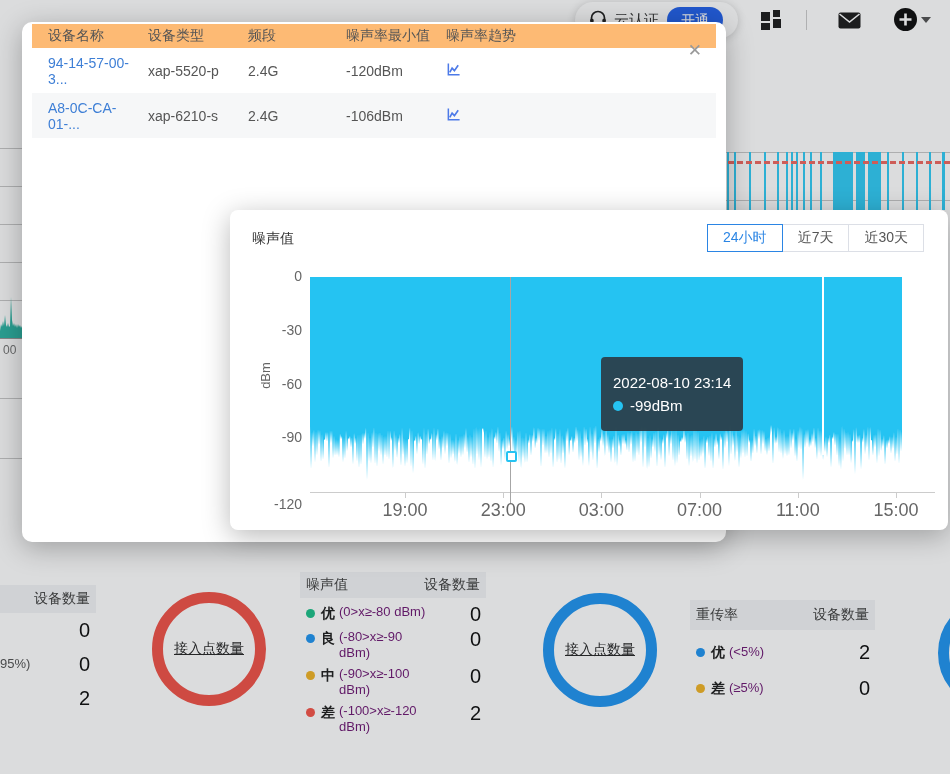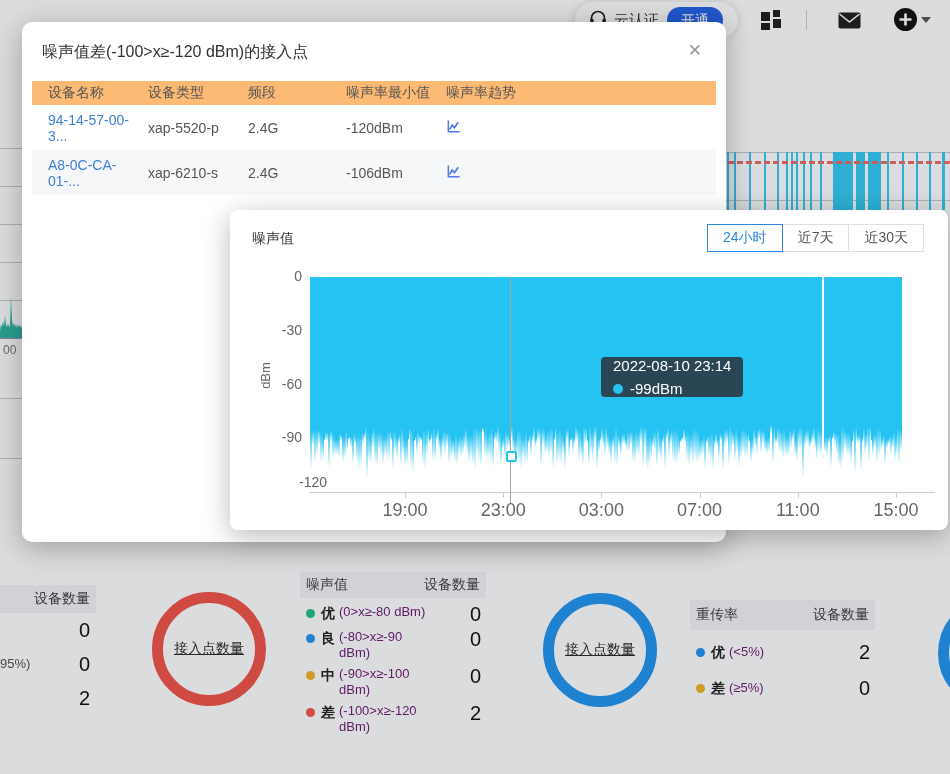--- a/index.html
+++ b/index.html
@@ -89,21 +89,21 @@
               transform:rotate(-90deg);transform-origin:center;}
   .plot{position:absolute;left:80px;top:67px;width:625px;height:215px;}
   .axisline{position:absolute;left:80px;top:282px;width:625px;height:1px;background:#ccc;}
   .xtick{position:absolute;top:282px;width:1px;height:6px;background:#ccc;}
   .xlab{position:absolute;top:290px;width:60px;text-align:center;font-size:18px;color:#666;}
   .crosshair{position:absolute;left:280px;top:67px;width:1px;height:226px;background:#a6a6a6;z-index:2;}
   .gapline{position:absolute;left:592px;top:67px;width:2px;height:178px;background:#fff;z-index:2;}
   .marker{position:absolute;left:276px;top:241px;width:7px;height:7px;background:#fff;
           border:2px solid #25c3f2;border-radius:2px;z-index:3;}
   .tip{position:absolute;left:371px;top:147px;min-width:118px;background:rgba(42,60,70,0.92);
-       border-radius:4px;padding:0 12px;color:#fff;z-index:4;}
+       border-radius:4px;padding:17px 12px;color:#fff;z-index:4;}
   .tip-date{font-size:15px;margin-bottom:6px;white-space:nowrap;}
   .tip-val{display:flex;align-items:center;font-size:15px;}
   .tip-dot{width:10px;height:10px;border-radius:50%;background:#25c3f2;margin-right:7px;}
 </style>
 </head>
 <body>
 
 <div class="stage">
 
   <div class="bg-layer">
@@ -260,21 +260,20 @@
           </div>
         </div>
     </div>
 
     <div class="donut donut-partial"></div>
   </div>
 
   <div class="dim"></div>
 
   <div class="modal">
-    <div class="modal-title">噪声值差(-100&gt;x≥-120 dBm)的接入点</div>
     <span class="modal-close">✕</span>
     <div class="tbl">
       <div class="thead">
         <div class="c c1">设备名称</div>
         <div class="c c2">设备类型</div>
         <div class="c c3">频段</div>
         <div class="c c4">噪声率最小值</div>
         <div class="c c5">噪声率趋势</div>
       </div>
       <div id="table-body">
@@ -309,21 +308,21 @@
         <button class="tab">近7天</button>
         <button class="tab">近30天</button>
       </div>
 
     <div class="yaxis-name">dBm</div>
     <div id="ylabels">
         <div class="ylab" style="top: 58px;">0</div>
         <div class="ylab" style="top: 111.75px;">-30</div>
         <div class="ylab" style="top: 165.5px;">-60</div>
         <div class="ylab" style="top: 219.25px;">-90</div>
-        <div class="ylab" style="top: 264px; margin-left: 25px;">-120</div>
+        <div class="ylab" style="top: 286px;">-120</div>
       </div>
 
     <svg class="plot" id="plot" viewBox="0 0 625 215" preserveAspectRatio="none">
         <polygon points="0,0 592,0 592,154.5 591,174.7 590,152.0 589,187.1 588,150.9 587,178.0 586,159.2 585,184.9 584,154.9 583,172.1 582,159.4 581,176.7 580,159.1 579,167.1 578,162.3 577,171.5 576,162.7 575,188.1 574,158.0 573,170.0 572,161.5 571,174.3 570,152.3 569,179.4 568,151.2 567,186.7 566,157.0 565,170.5 564,157.4 563,178.7 562,162.9 561,163.5 560,149.7 559,184.3 558,149.4 557,171.3 556,157.4 555,177.5 554,151.7 553,165.7 552,160.6 551,192.6 550,157.6 549,166.0 548,158.2 547,166.1 546,150.1 545,197.2 544,151.9 543,164.9 542,162.9 541,186.2 540,156.6 539,178.5 538,154.8 537,178.8 536,154.8 535,172.2 534,151.3 533,184.9 532,148.3 531,192.8 530,161.5 529,189.4 528,156.3 527,179.0 526,156.3 525,168.7 524,155.1 523,162.2 522,159.6 521,190.7 520,157.6 519,166.3 518,160.5 517,180.3 516,159.0 515,175.2 514,162.9 513,183.2 512,153.4 511,179.5 510,153.1 509,176.4 508,150.3 507,182.7 506,160.6 505,171.2 504,150.3 503,165.5 502,156.1 501,169.2 500,161.7 499,170.9 498,152.0 497,167.3 496,152.4 495,171.1 494,156.5 493,203.0 492,150.7 491,173.3 490,149.6 489,171.6 488,152.9 487,184.9 486,161.1 485,179.7 484,151.6 483,164.1 482,155.3 481,171.7 480,151.3 479,178.6 478,158.4 477,179.8 476,158.8 475,177.4 474,152.6 473,182.1 472,154.9 471,177.0 470,151.2 469,175.8 468,149.7 467,166.5 466,159.3 465,166.9 464,149.9 463,187.4 462,155.7 461,147.9 460,158.9 459,174.7 458,160.1 457,178.2 456,161.3 455,174.4 454,153.7 453,167.6 452,152.7 451,178.0 450,151.9 449,162.4 448,152.4 447,177.0 446,158.3 445,169.3 444,151.6 443,177.1 442,162.8 441,185.2 440,162.5 439,166.0 438,156.3 437,180.1 436,153.5 435,181.1 434,152.0 433,177.0 432,153.0 431,181.5 430,159.5 429,190.9 428,158.0 427,175.7 426,152.0 425,184.6 424,157.4 423,169.0 422,153.1 421,178.3 420,147.4 419,189.2 418,153.7 417,165.8 416,151.8 415,171.6 414,154.6 413,193.2 412,158.9 411,163.6 410,156.2 409,182.7 408,162.8 407,168.4 406,156.1 405,170.5 404,160.9 403,192.4 402,154.7 401,185.1 400,158.1 399,179.2 398,159.5 397,166.6 396,161.8 395,192.4 394,158.2 393,177.2 392,161.5 391,180.2 390,162.5 389,184.1 388,153.7 387,187.0 386,152.0 385,183.3 384,151.2 383,185.5 382,157.1 381,180.0 380,158.2 379,189.5 378,154.8 377,183.2 376,157.3 375,166.1 374,151.4 373,163.4 372,160.1 371,165.2 370,163.0 369,179.1 368,157.1 367,186.8 366,151.6 365,189.4 364,152.8 363,184.2 362,152.6 361,167.5 360,156.7 359,179.5 358,151.4 357,162.1 356,155.2 355,191.6 354,156.9 353,167.0 352,161.4 351,183.4 350,159.8 349,178.6 348,150.0 347,190.8 346,153.9 345,175.3 344,155.3 343,170.7 342,161.2 341,181.9 340,157.4 339,190.7 338,160.1 337,192.7 336,149.7 335,170.9 334,149.7 333,191.3 332,149.0 331,166.0 330,150.8 329,179.0 328,155.9 327,176.5 326,154.3 325,185.3 324,157.0 323,185.9 322,153.7 321,168.1 320,155.2 319,175.9 318,154.5 317,173.7 316,162.6 315,167.9 314,156.8 313,167.5 312,156.9 311,179.0 310,162.2 309,170.0 308,157.3 307,189.5 306,149.0 305,186.7 304,158.3 303,171.8 302,161.2 301,185.8 300,161.8 299,176.5 298,157.0 297,170.3 296,149.6 295,179.4 294,156.6 293,169.2 292,150.8 291,164.7 290,159.8 289,175.2 288,161.3 287,192.6 286,148.0 285,167.0 284,150.0 283,184.0 282,155.7 281,176.3 280,149.1 279,189.3 278,161.4 277,166.2 276,151.2 275,168.9 274,149.2 273,188.9 272,160.4 271,180.4 270,153.5 269,183.9 268,152.4 267,164.6 266,149.3 265,166.2 264,160.6 263,175.9 262,158.9 261,164.3 260,162.2 259,178.5 258,150.6 257,164.9 256,153.6 255,192.0 254,161.4 253,177.0 252,157.7 251,187.6 250,151.6 249,183.6 248,156.1 247,186.5 246,151.0 245,163.6 244,160.7 243,191.6 242,150.2 241,177.2 240,152.6 239,181.2 238,153.5 237,176.6 236,158.2 235,176.8 234,151.4 233,169.0 232,151.6 231,190.8 230,151.4 229,164.0 228,150.4 227,166.5 226,160.3 225,171.8 224,150.0 223,165.1 222,157.5 221,178.9 220,157.0 219,166.7 218,162.2 217,186.1 216,154.7 215,186.5 214,160.5 213,181.6 212,159.7 211,191.7 210,152.9 209,186.7 208,153.7 207,178.4 206,162.0 205,185.9 204,159.3 203,174.5 202,149.6 201,162.4 200,161.7 199,169.4 198,157.1 197,172.6 196,153.2 195,183.5 194,160.2 193,172.3 192,162.8 191,188.8 190,155.1 189,175.2 188,149.5 187,166.7 186,154.8 185,162.5 184,159.2 183,191.0 182,150.4 181,185.6 180,154.6 179,181.0 178,159.3 177,182.5 176,152.8 175,180.9 174,156.1 173,150.9 172,152.5 171,191.1 170,150.5 169,183.7 168,151.6 167,178.1 166,149.5 165,192.8 164,151.1 163,188.6 162,159.1 161,180.6 160,157.6 159,186.1 158,159.4 157,176.1 156,150.7 155,171.3 154,156.7 153,178.6 152,158.3 151,180.7 150,158.8 149,176.9 148,162.2 147,188.5 146,155.9 145,185.6 144,162.7 143,177.9 142,162.2 141,181.4 140,156.6 139,187.3 138,155.2 137,169.5 136,155.0 135,177.4 134,153.6 133,171.6 132,158.8 131,183.9 130,161.1 129,172.8 128,151.2 127,163.7 126,157.0 125,184.4 124,150.0 123,183.9 122,155.8 121,163.0 120,161.3 119,167.3 118,151.3 117,178.0 116,156.3 115,192.6 114,150.3 113,188.0 112,161.5 111,163.1 110,158.7 109,167.2 108,155.1 107,177.4 106,158.7 105,164.6 104,162.7 103,196.3 102,152.7 101,190.3 100,150.5 99,162.1 98,162.6 97,186.7 96,162.0 95,190.1 94,161.0 93,178.2 92,150.4 91,189.5 90,156.8 89,166.3 88,160.6 87,181.3 86,157.7 85,174.1 84,153.0 83,191.8 82,160.0 81,164.1 80,153.4 79,183.2 78,153.1 77,180.9 76,158.7 75,179.1 74,158.8 73,188.1 72,157.0 71,178.6 70,155.1 69,174.5 68,155.7 67,190.5 66,155.0 65,187.6 64,150.1 63,171.1 62,154.8 61,186.8 60,160.1 59,184.7 58,154.7 57,203.0 56,150.5 55,162.1 54,155.7 53,167.6 52,155.7 51,188.5 50,157.2 49,191.6 48,157.5 47,184.8 46,160.4 45,167.0 44,156.1 43,187.7 42,160.3 41,170.6 40,159.0 39,162.4 38,160.7 37,174.3 36,153.4 35,181.9 34,160.5 33,185.4 32,159.1 31,162.2 30,156.7 29,180.4 28,162.4 27,178.4 26,161.9 25,179.0 24,158.6 23,181.6 22,153.5 21,166.3 20,153.6 19,191.3 18,155.0 17,164.7 16,155.0 15,163.2 14,161.9 13,183.1 12,156.8 11,185.6 10,153.1 9,167.9 8,152.5 7,178.6 6,154.2 5,185.7 4,152.6 3,169.4 2,154.7 1,192.3 0,149.2" fill="#25c3f2"></polygon>
       </svg>
 
     <div class="axisline"></div>
     <div id="xlabels">
         <div class="xtick" style="left: 175px;"></div>
         <div class="xlab" style="left: 145px;">19:00</div>

